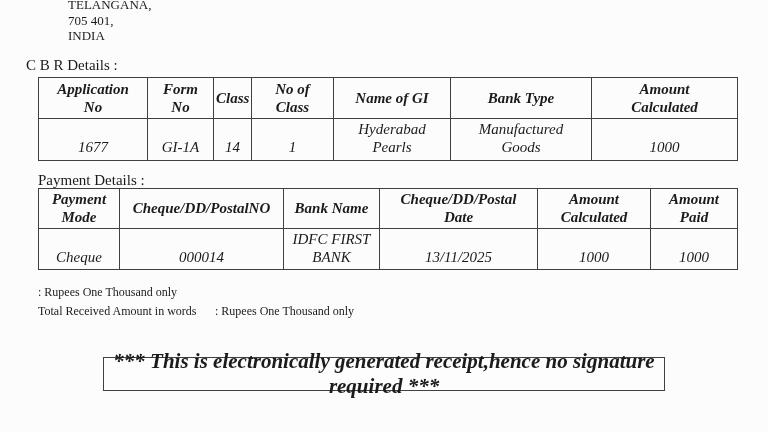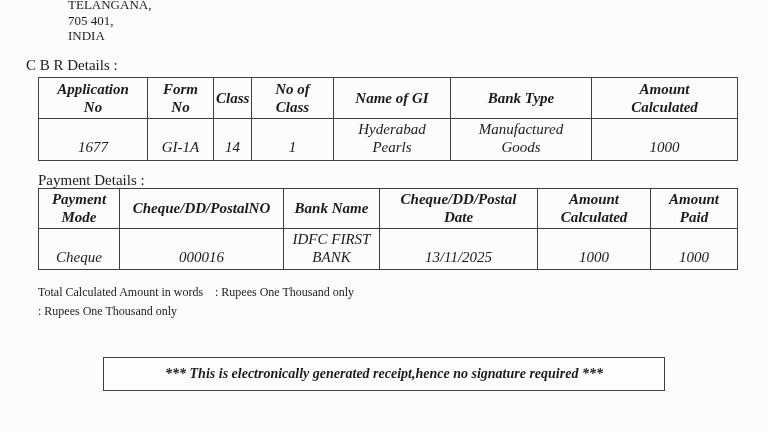--- a/index.html
+++ b/index.html
@@ -54,21 +54,21 @@
   }
   .total-row { display: flex; }
   .total-label { width: 177px; }
 
   .footer-box {
     left: 103px; top: 357px;
     width: 562px; height: 34px;
     border: 1.5px solid #404040;
     display: flex; align-items: center; justify-content: center;
     font-weight: bold; font-style: italic;
-    font-size: 14px;
+    font-size: 21px;
     background: #fdfdfd;
     text-align: center;
   }
 </style>
 </head>
 <body>
 
 <div class="abs address">
   <div>TELANGANA,</div>
   <div>705 401,</div>
@@ -138,35 +138,35 @@
 Date</th>
       <th>Amount
 Calculated</th>
       <th>Amount
 Paid</th>
     </tr>
   </thead>
   <tbody>
     <tr>
       <td>Cheque</td>
-      <td>000016</td>
+      <td>000014</td>
       <td>IDFC FIRST
 BANK</td>
       <td>13/11/2025</td>
       <td>1000</td>
       <td>1000</td>
     </tr>
   </tbody>
 </table>
 
 <div class="abs totals">
   <div class="total-row">
-    <span class="total-label">Total Calculated Amount in words</span>
     <span class="total-value">: Rupees One Thousand only</span>
   </div>
   <div class="total-row">
+    <span class="total-label">Total Received Amount in words</span>
     <span class="total-value">: Rupees One Thousand only</span>
   </div>
 </div>
 
 <div class="abs footer-box">
   <span>*** This is electronically generated receipt,hence no signature required ***</span>
 </div>
 
 </body></html>

